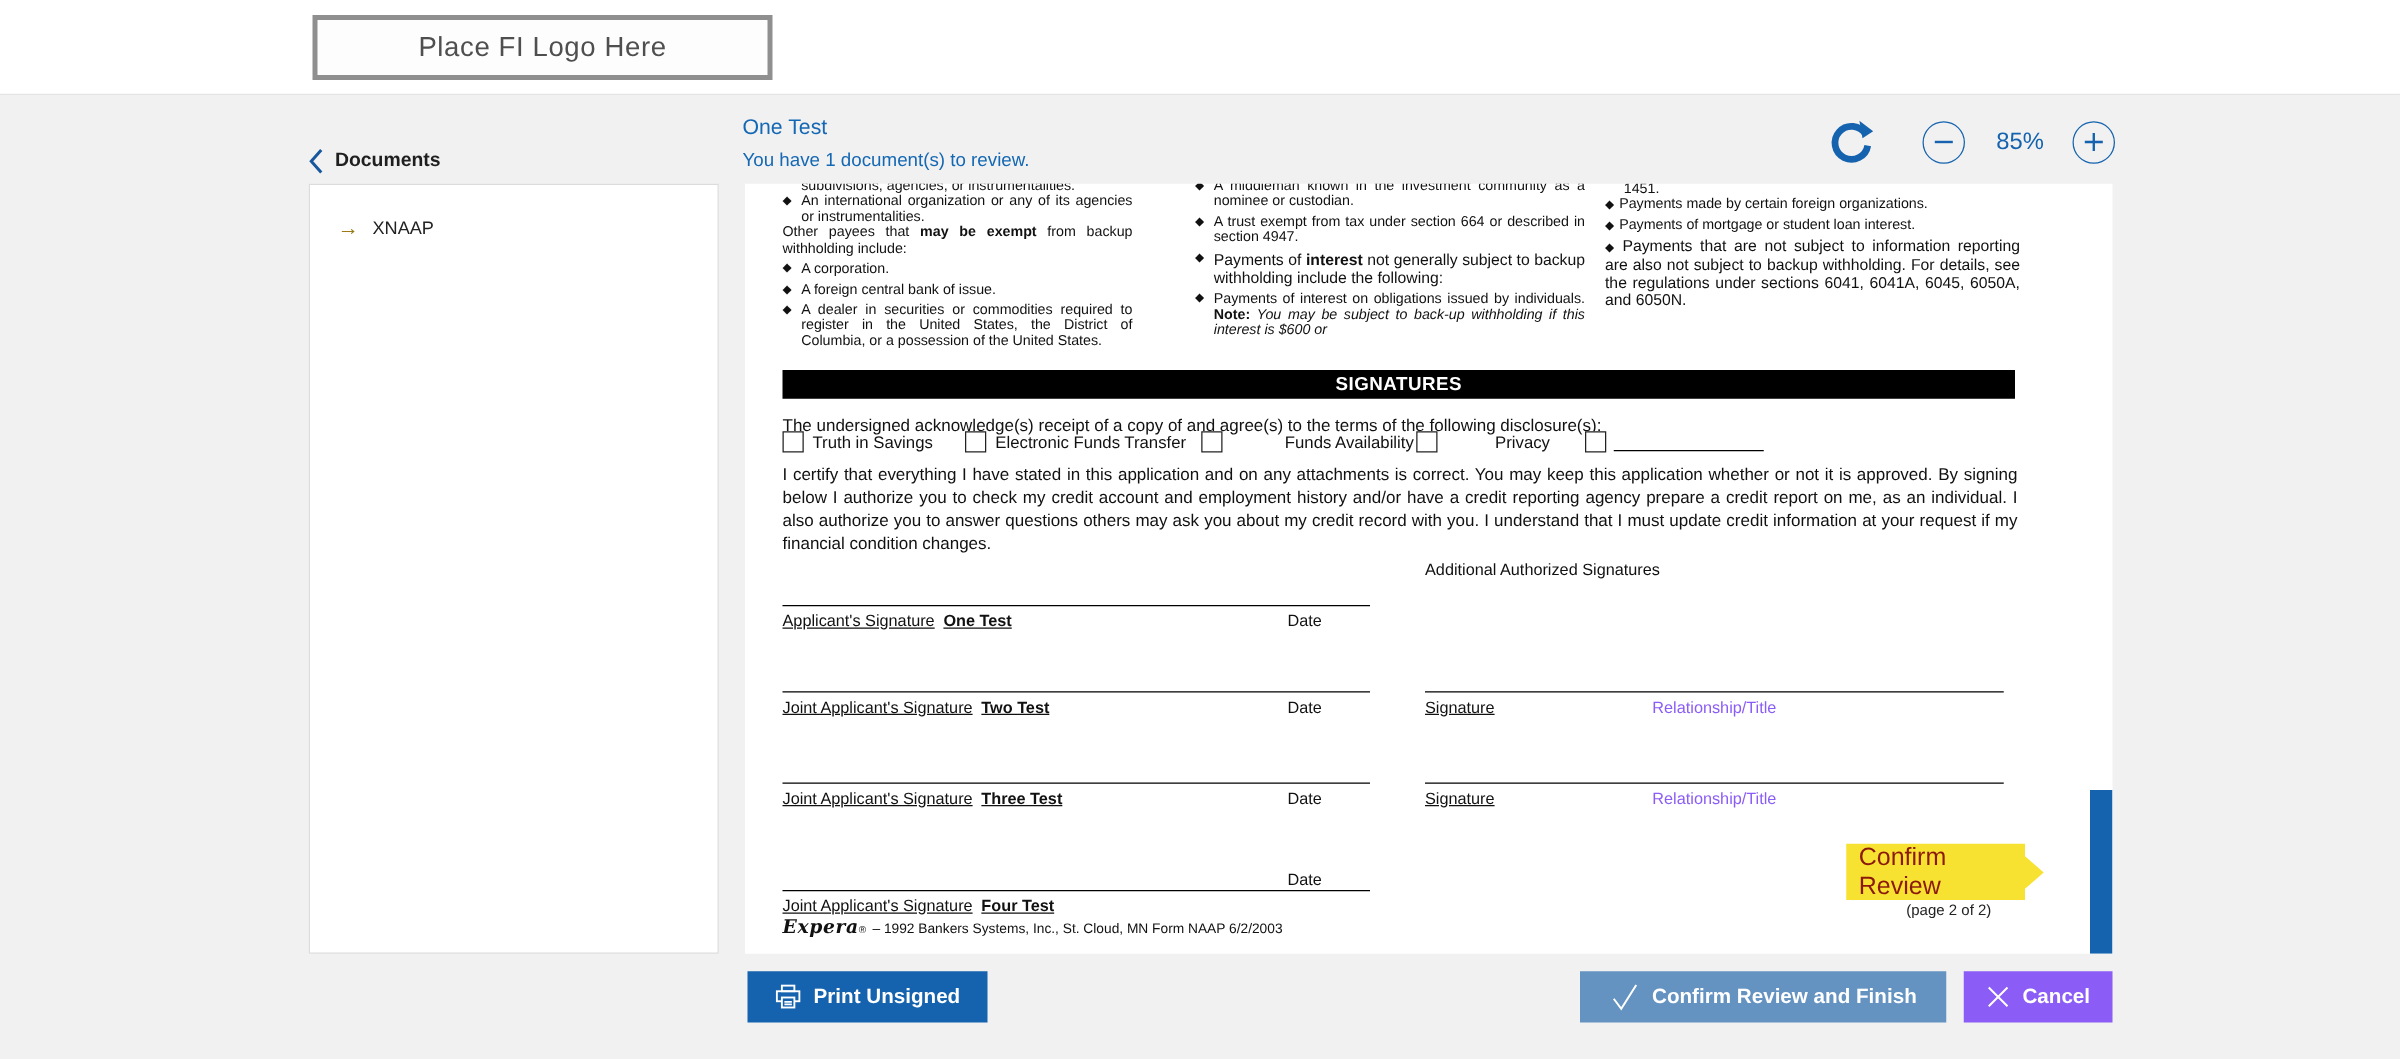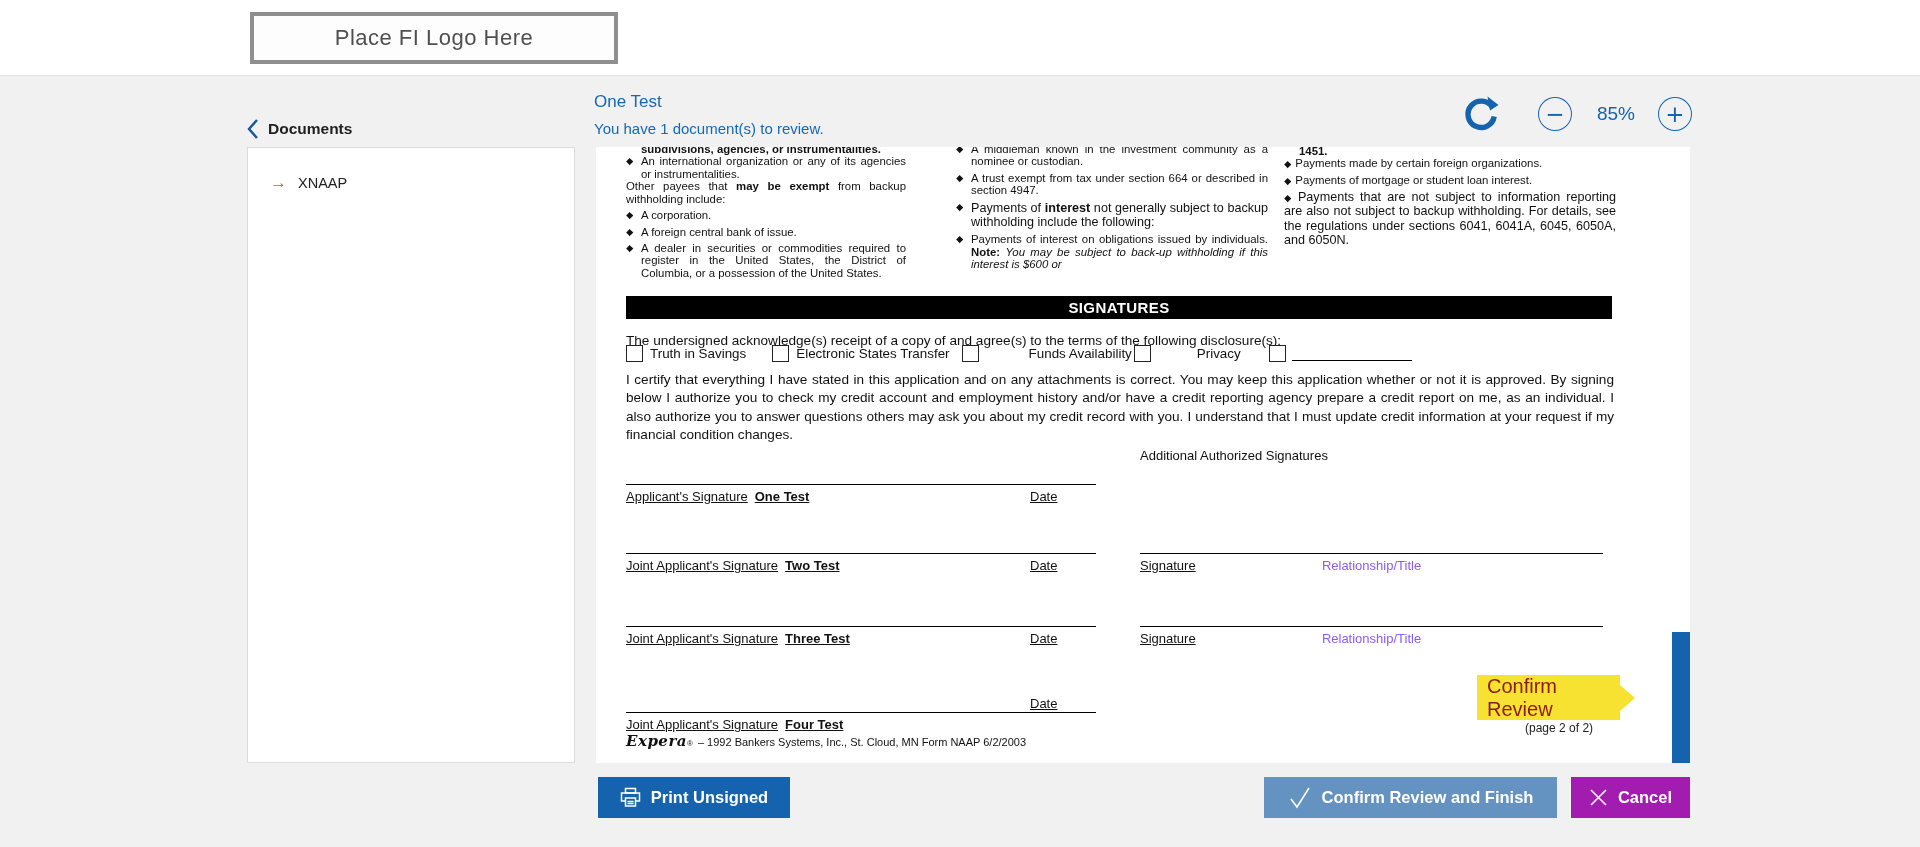--- a/index.html
+++ b/index.html
@@ -37,38 +37,38 @@
   .viewer{position:absolute;left:596px;top:147px;width:1094px;height:616px;background:#fff;overflow:hidden;}
   .viewer *{box-sizing:border-box;}
   .fp-col{position:absolute;font-size:11.4px;line-height:1.09;color:#111;}
   #fp-col1{left:30px;top:-4px;width:280px;}
   #fp-col2{left:360px;top:-4px;width:312px;}
   #fp-col3{left:688px;top:-2px;width:332px;}
   .fp-item{text-align:justify;}
   .fp-item.hang{padding-left:15px;position:relative;}
   .fp-item.hang .fp-bullet{position:absolute;left:0;top:1px;font-size:9.5px;}
   .fp-item.inline .fp-bullet{font-size:9.5px;margin-right:4px;}
-  .fp-item.cont{padding-left:15px;font-weight:bold;}
+  .fp-item.cont{padding-left:15px;}
   .fp-item.gap{margin-top:4px;}
   .fp-item.big{font-size:12.6px;line-height:1.13;}
   .sig-bar{
     position:absolute;left:30px;top:149px;width:986px;height:23px;background:#000;color:#fff;
     font-size:15px;font-weight:bold;text-align:center;line-height:23px;letter-spacing:.4px;
   }
   .disc-intro{position:absolute;left:30px;top:176px;width:992px;font-size:13.6px;color:#111;margin-top:10px;}
   .cb-row{position:absolute;left:30px;top:198px;display:flex;align-items:center;font-size:13.4px;color:#111;}
   .cb{width:17px;height:17px;border:1.6px solid #222;background:#fff;flex:none;}
   .cb-lbl{margin-left:7px;}
   .cb-blank{width:120px;border-bottom:1.4px solid #000;height:15px;margin-left:6px;}
   .certify{position:absolute;left:30px;top:224px;width:988px;font-size:13.6px;line-height:1.36;color:#111;text-align:justify;}
   .add-sig{position:absolute;left:544px;top:301px;font-size:13px;color:#111;}
   .sig-line{position:absolute;border-top:1.8px solid #000;height:0;}
   .sig-label{position:absolute;font-size:13px;color:#111;white-space:nowrap;text-decoration:underline;}
   .sig-name{font-weight:bold;margin-left:7px;}
-  .sig-date{position:absolute;font-size:13px;color:#111;text-decoration:underline;}
+  .sig-date{position:absolute;font-size:13px;color:#111;}
   .sig-rel{position:absolute;font-size:13px;color:#8b5cf6;text-align:center;}
   .doc-footer{position:absolute;left:30px;top:585px;display:flex;align-items:baseline;color:#111;}
   .brand{font-family:"DejaVu Serif",serif;font-style:italic;font-weight:bold;font-size:15px;letter-spacing:.5px;}
   .brand-reg{font-size:8px;vertical-align:super;}
   .footer-text{font-size:11px;margin-left:5px;}
   .page-ind{position:absolute;left:929px;top:574px;font-size:12px;color:#222;}
   .confirm-tag{
     position:absolute;left:881px;top:528px;width:143px;height:45px;background:#f7e232;
     display:flex;align-items:center;padding-left:10px;cursor:pointer;
   }
@@ -78,21 +78,21 @@
     border-top:13px solid transparent;border-bottom:13px solid transparent;border-left:15px solid #f7e232;
   }
   .vscroll{position:absolute;left:1076px;top:485px;width:18px;height:131px;background:#1563ae;cursor:pointer;}
   
   .btn{
     position:absolute;top:777px;height:41px;color:#fff;font-size:16.5px;font-weight:bold;
     display:flex;align-items:center;justify-content:center;gap:10px;cursor:pointer;
   }
   .btn-print{left:598px;width:192px;background:#1563ae;}
   .btn-confirm{left:1264px;width:293px;background:#6493c1;}
-  .btn-cancel{left:1571px;width:119px;background:#a21caf;}
+  .btn-cancel{left:1571px;width:119px;background:#8b5cf6;}
   .icon{display:flex;align-items:center;}
 </style>
 </head>
 <body>
 
 <div class="topbar">
   <div class="logo-box">
     <span>Place FI Logo Here</span>
   </div>
 </div>
@@ -151,21 +151,21 @@
     </div>
 
   <div class="sig-bar">SIGNATURES</div>
 
   <div class="disc-intro">The undersigned acknowledge(s) receipt of a copy of and agree(s) to the terms of the following disclosure(s):</div>
 
   <div class="cb-row">
     <span class="cb"></span>
     <span class="cb-lbl">Truth in Savings</span>
     <span class="cb" style="margin-left:26px"></span>
-    <span class="cb-lbl">Electronic States Transfer</span>
+    <span class="cb-lbl">Electronic Funds Transfer</span>
     <span class="cb" style="margin-left:12px"></span>
     <span class="cb-lbl" style="margin-left:50px">Funds Availability</span>
     <span class="cb" style="margin-left:2px"></span>
     <span class="cb-lbl" style="margin-left:46px">Privacy</span>
     <span class="cb" style="margin-left:28px"></span>
     <span class="cb-blank"></span>
   </div>
 
   <div class="certify">I certify that everything I have stated in this application and on any attachments is correct. You may keep this application whether or not it is approved. By signing below I authorize you to check my credit account and employment history and/or have a credit reporting agency prepare a credit report on me, as an individual. I also authorize you to answer questions others may ask you about my credit record with you. I understand that I must update credit information at your request if my financial condition changes.</div>
 

